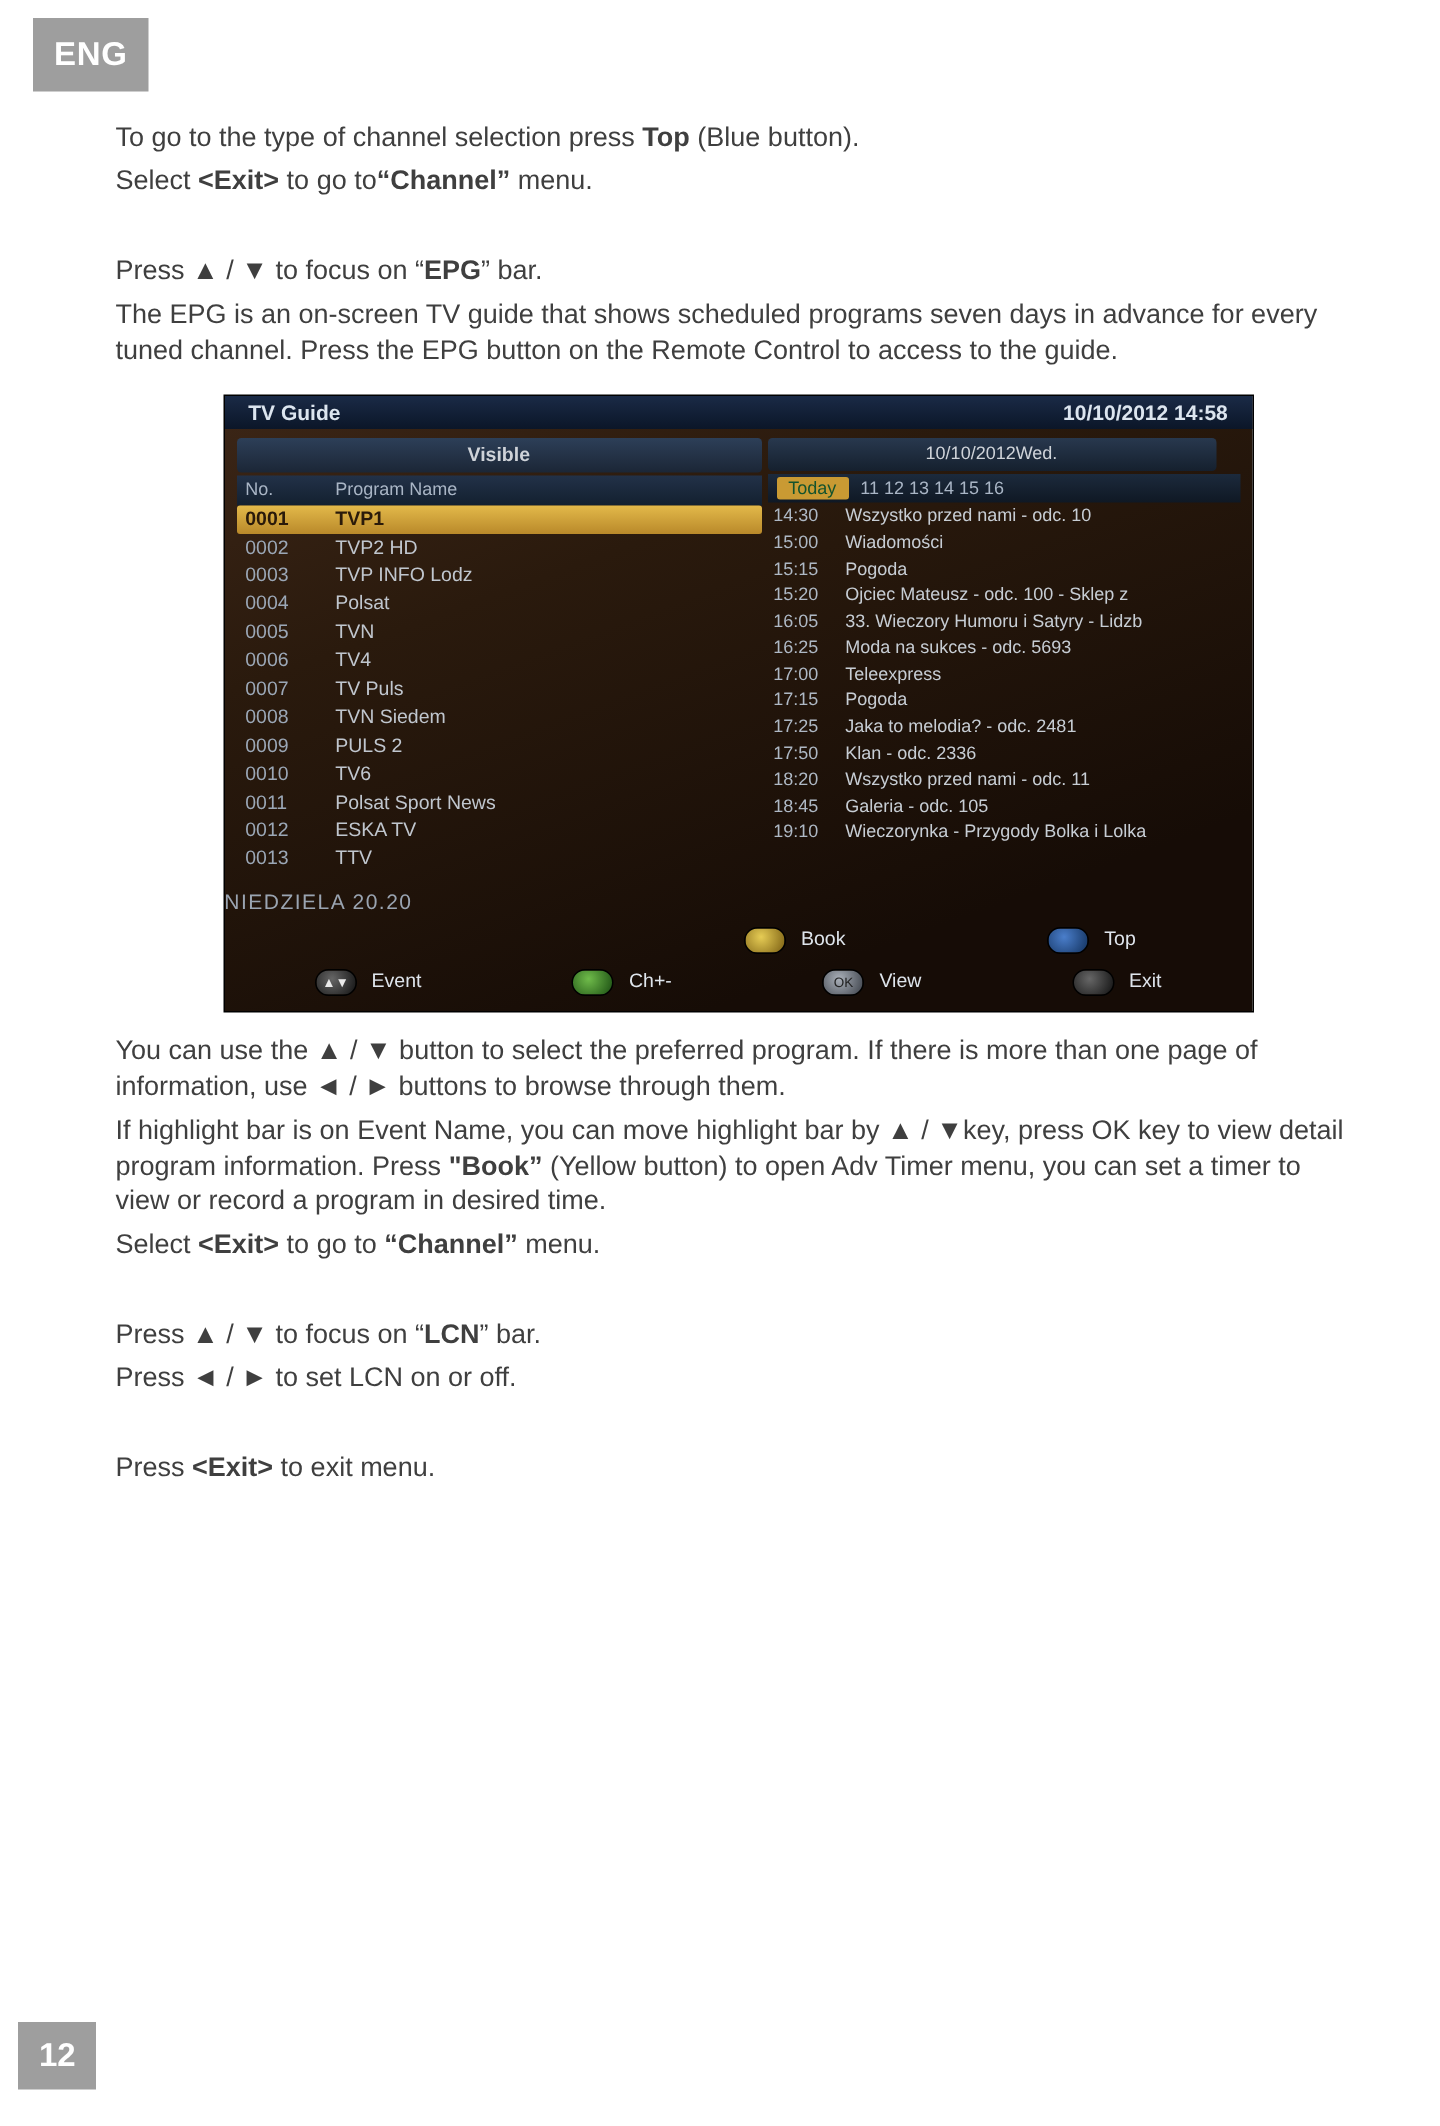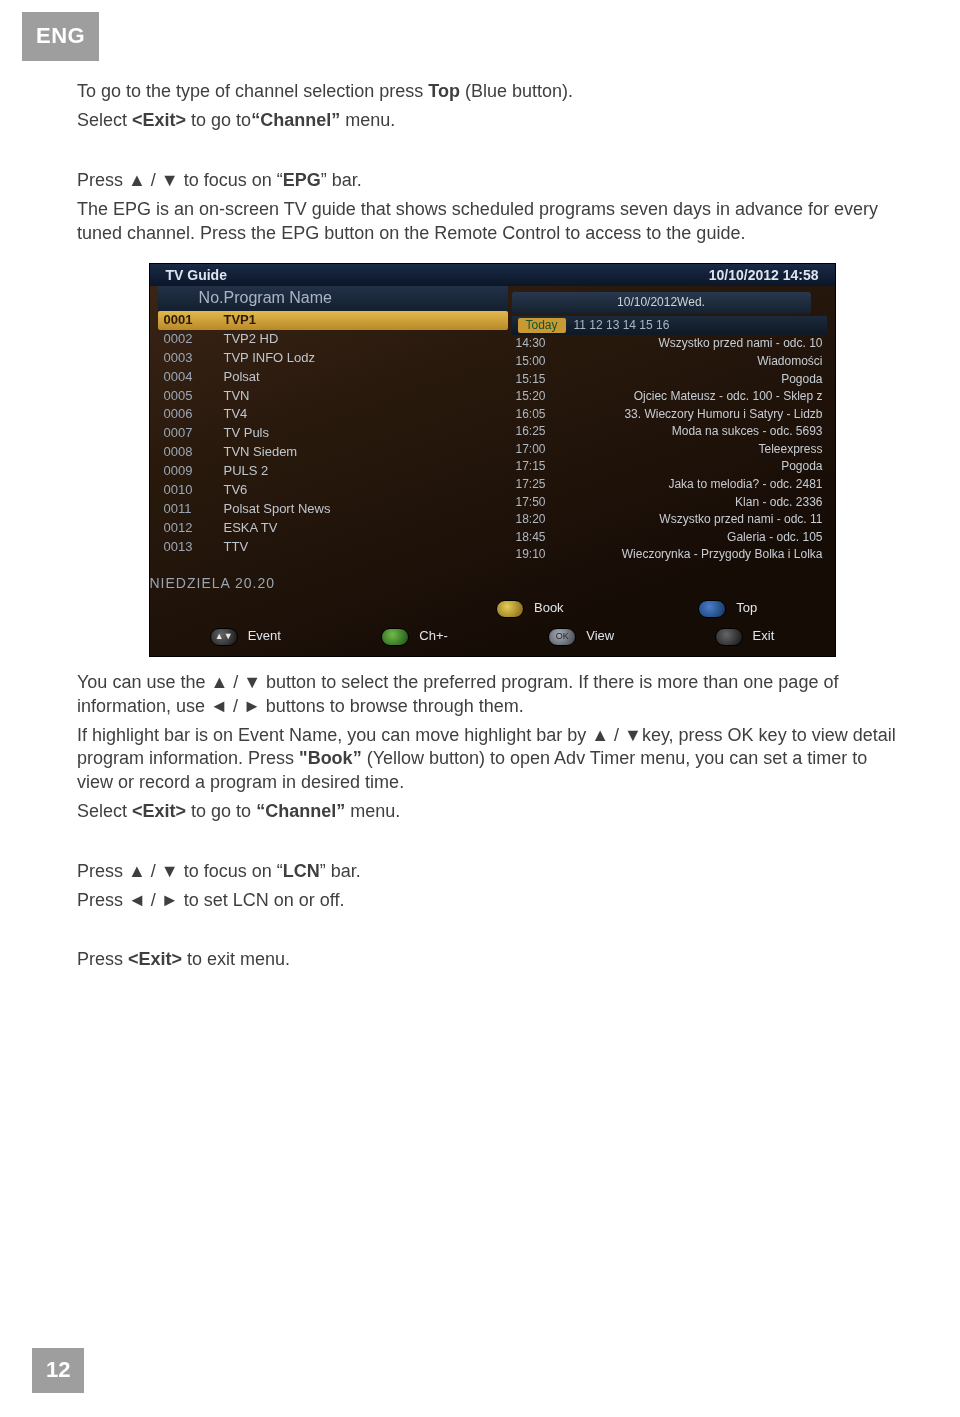--- a/index.html
+++ b/index.html
@@ -62,23 +62,22 @@
     text-align: center;
     padding: 3px 0;
     margin: 6px 0 2px 0;
     font-weight: bold;
     border-radius: 3px;
   }
   .col-hdr {
     display: flex;
     background: linear-gradient(#223148,#13202f);
     padding: 2px 6px;
-    font-size: 16px;
+    font-size: 12px;
     color: #a9b5c5;
-    text-align: right;
   }
   .col-hdr .no { width: 60px; }
   .ch-row {
     display: flex;
     padding: 1px 6px;
     font-size: 13px;
     color: #c0c6ce;
   }
   .ch-row .no { width: 60px; color: #9ba7b6; }
   .ch-row.selected {
@@ -111,21 +110,20 @@
     padding: 0 8px;
     border-radius: 2px;
     font-weight: normal;
   }
   .ev-row {
     display: flex;
     padding: 1px 4px;
     font-size: 12px;
     color: #c7cdd4;
     gap: 8px;
-    justify-content: space-between;
   }
   .ev-row .t { width: 40px; color: #aeb8c4; }
   .niedz {
     color: #9aa4b1;
     font-size: 14px;
     letter-spacing: 1px;
     padding: 4px 0 2px 0;
   }
   .btnrow {
     display: flex;
@@ -146,21 +144,21 @@
     font-size: 9px;
     color: #eaeaea;
   }
   .dot.green  { background: radial-gradient(circle at 40% 35%, #6fbb4a, #1a4d12); }
   .dot.yellow { background: radial-gradient(circle at 40% 35%, #e6cc55, #7a5e12); }
   .dot.blue   { background: radial-gradient(circle at 40% 35%, #4a7ecb, #12315c); }
   .dot.grey   { background: radial-gradient(circle at 40% 35%, #a9afb8, #3b4048); color:#222; }
 
   .page-num {
     position: absolute;
-    bottom: 24px; left: 32px;
+    bottom: 24px; left: 12px;
     background: #9e9e9e;
     color: #fff;
     font-weight: bold;
     font-size: 22px;
     padding: 8px 14px;
   }
 </style>
 </head>
 <body>
 
@@ -180,20 +178,21 @@
   </p>
   <p class="para">The EPG is an on-screen TV guide that shows scheduled programs seven days in advance for every tuned channel. Press the EPG button on the Remote Control to access to the guide.</p>
 
   <div class="tv">
     <div class="tv-header">
       <span>TV Guide</span>
       <span>10/10/2012 14:58</span>
     </div>
     <div class="tv-body">
       <div class="tv-left">
+        <div class="visible-hdr">Visible</div>
         <div class="col-hdr">
           <span class="no">No.</span>
           <span>Program Name</span>
         </div>
         <div id="ch-list">
             <div class="ch-row selected">
               <span class="no">0001</span>
               <span>TVP1</span>
             </div>
             <div class="ch-row">

